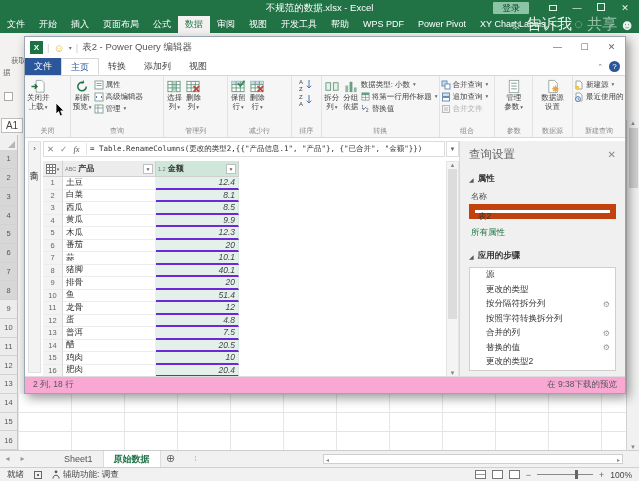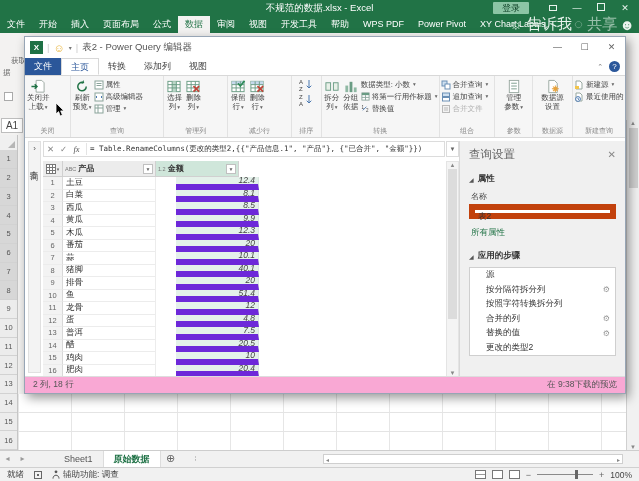--- a/index.html
+++ b/index.html
@@ -110,22 +110,22 @@
   .gh-col.sel{background:#cfe6da;}
   .gh-type{font-size:5.5px;color:#777;line-height:6px;flex:none;}
   .gh-name{font-weight:bold;font-size:8px;color:#333;}
   .gh-filter{margin-left:auto;width:10px;height:10px;border:1px solid #c0c0c0;background:#fff;font-size:5px;
     line-height:9px;text-align:center;color:#666;flex:none;}
   .grow{display:flex;height:12.5px;}
   .gc-n{width:20px;background:#f3f3f3;border-right:1px solid #d8d8d8;border-bottom:1px solid #ececec;
     display:flex;align-items:center;justify-content:center;font-size:7.5px;color:#666;}
   .gc-p{width:93px;border-right:1px solid #ececec;border-bottom:1px solid #ececec;display:flex;align-items:center;
     padding-left:3px;color:#333;}
-  .gc-a{width:83px;background:#e4f1ea;border-right:1px solid #d9e8e0;border-bottom:6px solid #6d28d9;
-    display:flex;align-items:center;justify-content:flex-end;padding-right:3px;font-style:italic;color:#444;margin-left:20px;}
+  .gc-a{width:83px;background:#e4f1ea;border-right:1px solid #d9e8e0;border-bottom:2px solid #6d28d9;
+    display:flex;align-items:center;justify-content:flex-end;padding-right:3px;font-style:italic;color:#444;}
   .pq-gscroll{position:absolute;left:421px;top:124px;width:13px;height:216px;background:#f4f4f4;border:1px solid #e4e4e4;
     display:flex;flex-direction:column;align-items:center;font-size:6px;color:#888;}
   .pq-gs-thumb{width:9px;height:150px;background:#dcdcdc;margin-top:1px;}
   .pq-gscroll .dn{margin-top:auto;}
   
   .pq-settings{position:absolute;left:434px;top:104px;right:0;bottom:17px;background:#f0f0f0;border-left:1px solid #d8d8d8;
     padding:6px 9px;overflow:hidden;}
   .qs-title-row{display:flex;align-items:center;font-size:11.5px;color:#666;}
   .qs-close{margin-left:auto;color:#888;font-size:10px;}
   .qs-sec{font-size:8.5px;font-weight:bold;color:#333;margin-top:11px;display:flex;gap:4px;align-items:center;}
@@ -699,20 +699,25 @@
         <span>应用的步骤</span>
       </div>
       <div class="steps-box">
 
           <div class="step">
 
             <span>源</span>
             <span class="gear">⚙</span>
           </div>
 
+          <div class="step">
+
+            <span>更改的类型</span>
+            <span class="gear">⚙</span>
+          </div>
 
           <div class="step">
 
             <span>按分隔符拆分列</span>
             <span class="gear show">⚙</span>
           </div>
 
 
           <div class="step">
 

